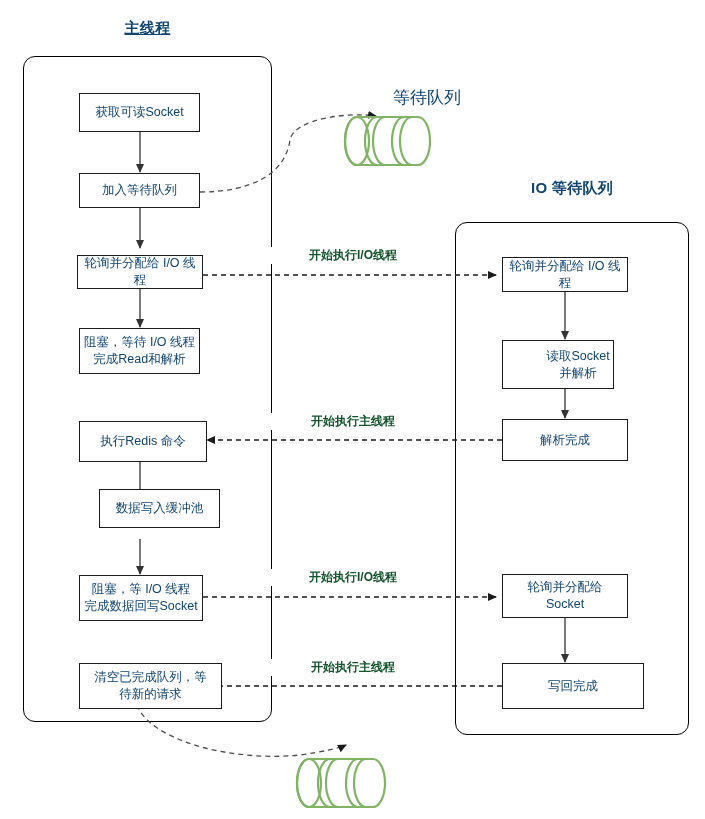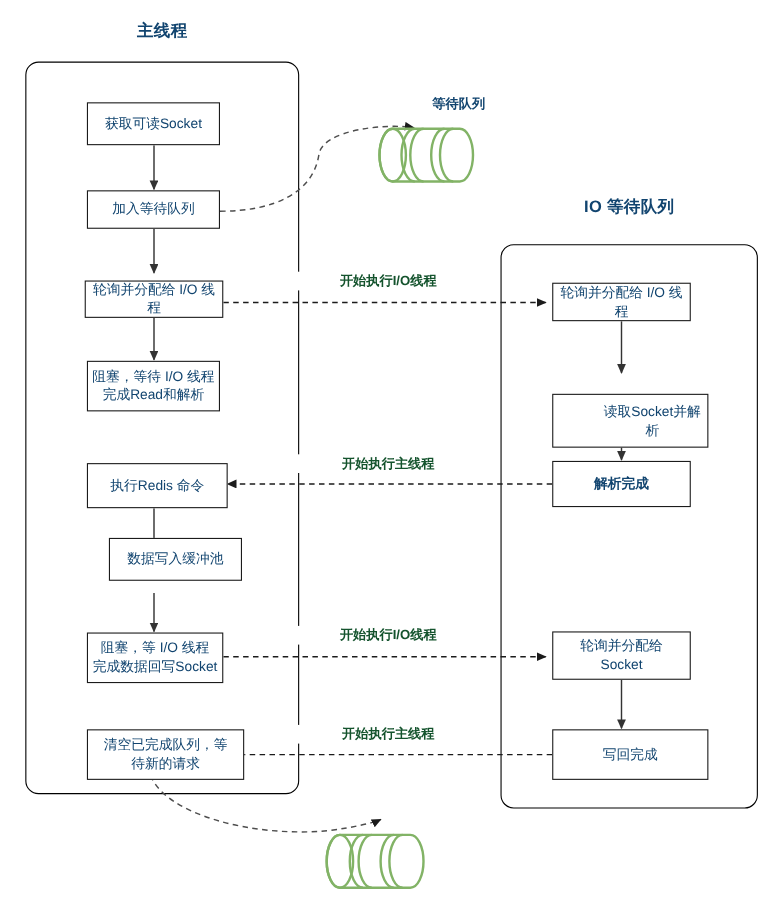--- a/index.html
+++ b/index.html
@@ -62,35 +62,35 @@
     font-size: 12px;
     font-weight: bold;
     background: #ffffff;
     padding: 0 3px;
     white-space: nowrap;
     text-align: center;
   }
   .cyl-label {
     position: absolute;
     color: #11446f;
-    font-size: 12px;
-    font-weight: bold;
+    font-size: 17px;
+    font-weight: normal;
     white-space: nowrap;
   }
 </style>
 </head>
 <body>
 
 <div id="canvas">
 
   <div class="container-box" style="left:23px; top:56px; width:249px; height:666px;"></div>
 
   <div class="container-box" style="left:455px; top:222px; width:234px; height:513px;"></div>
 
-  <div class="group-title" style="left:23px; top:19px; width:249px;">主线程</div>
+  <div class="group-title" style="left:23px; top:19px; width:249px;text-decoration:underline;">主线程</div>
 
   <div class="group-title" style="left:455px; top:179px; width:234px;">IO 等待队列</div>
 
   <svg class="layer" viewBox="0 0 705 819" xmlns="http://www.w3.org/2000/svg">
     <defs>
       <marker id="arrSolid" markerWidth="10" markerHeight="10" refX="8" refY="4" orient="auto" markerUnits="userSpaceOnUse">
         <path d="M0,0 L9,4 L0,8 z" fill="#333333"></path>
       </marker>
       <marker id="arrDash" markerWidth="10" markerHeight="10" refX="8" refY="4" orient="auto" markerUnits="userSpaceOnUse">
         <path d="M0,0 L9,4 L0,8 z" fill="#1b1b1b"></path>
@@ -160,23 +160,23 @@
   <div class="node" style="left:79px; top:489px; width:121px; height:39px;margin-left:20px;">数据写入缓冲池</div>
 
   <div class="node" style="left:79px; top:575px; width:124px; height:46px;">阻塞，等 I/O 线程
 完成数据回写Socket</div>
 
   <div class="node" style="left:79px; top:663px; width:143px; height:46px;">清空已完成队列，等
 待新的请求</div>
 
   <div class="node" style="left:502px; top:257px; width:126px; height:35px;">轮询并分配给 I/O 线程</div>
 
-  <div class="node" style="left:502px; top:358px; width:142px; height:49px;padding-left:43px;">读取Socket并解析</div>
+  <div class="node" style="left:502px; top:340px; width:112px; height:49px;padding-left:43px;">读取Socket并解析</div>
 
-  <div class="node" style="left:502px; top:419px; width:126px; height:42px;font-weight:bold;">解析完成</div>
+  <div class="node" style="left:502px; top:419px; width:126px; height:42px;">解析完成</div>
 
   <div class="node" style="left:502px; top:574px; width:126px; height:44px;">轮询并分配给
 Socket</div>
 
   <div class="node" style="left:502px; top:663px; width:142px; height:46px;">写回完成</div>
 
   <div class="edge-label" style="left:265px; top:247px; width:170px;">开始执行I/O线程</div>
 
   <div class="edge-label" style="left:265px; top:413px; width:170px;">开始执行主线程</div>
 

